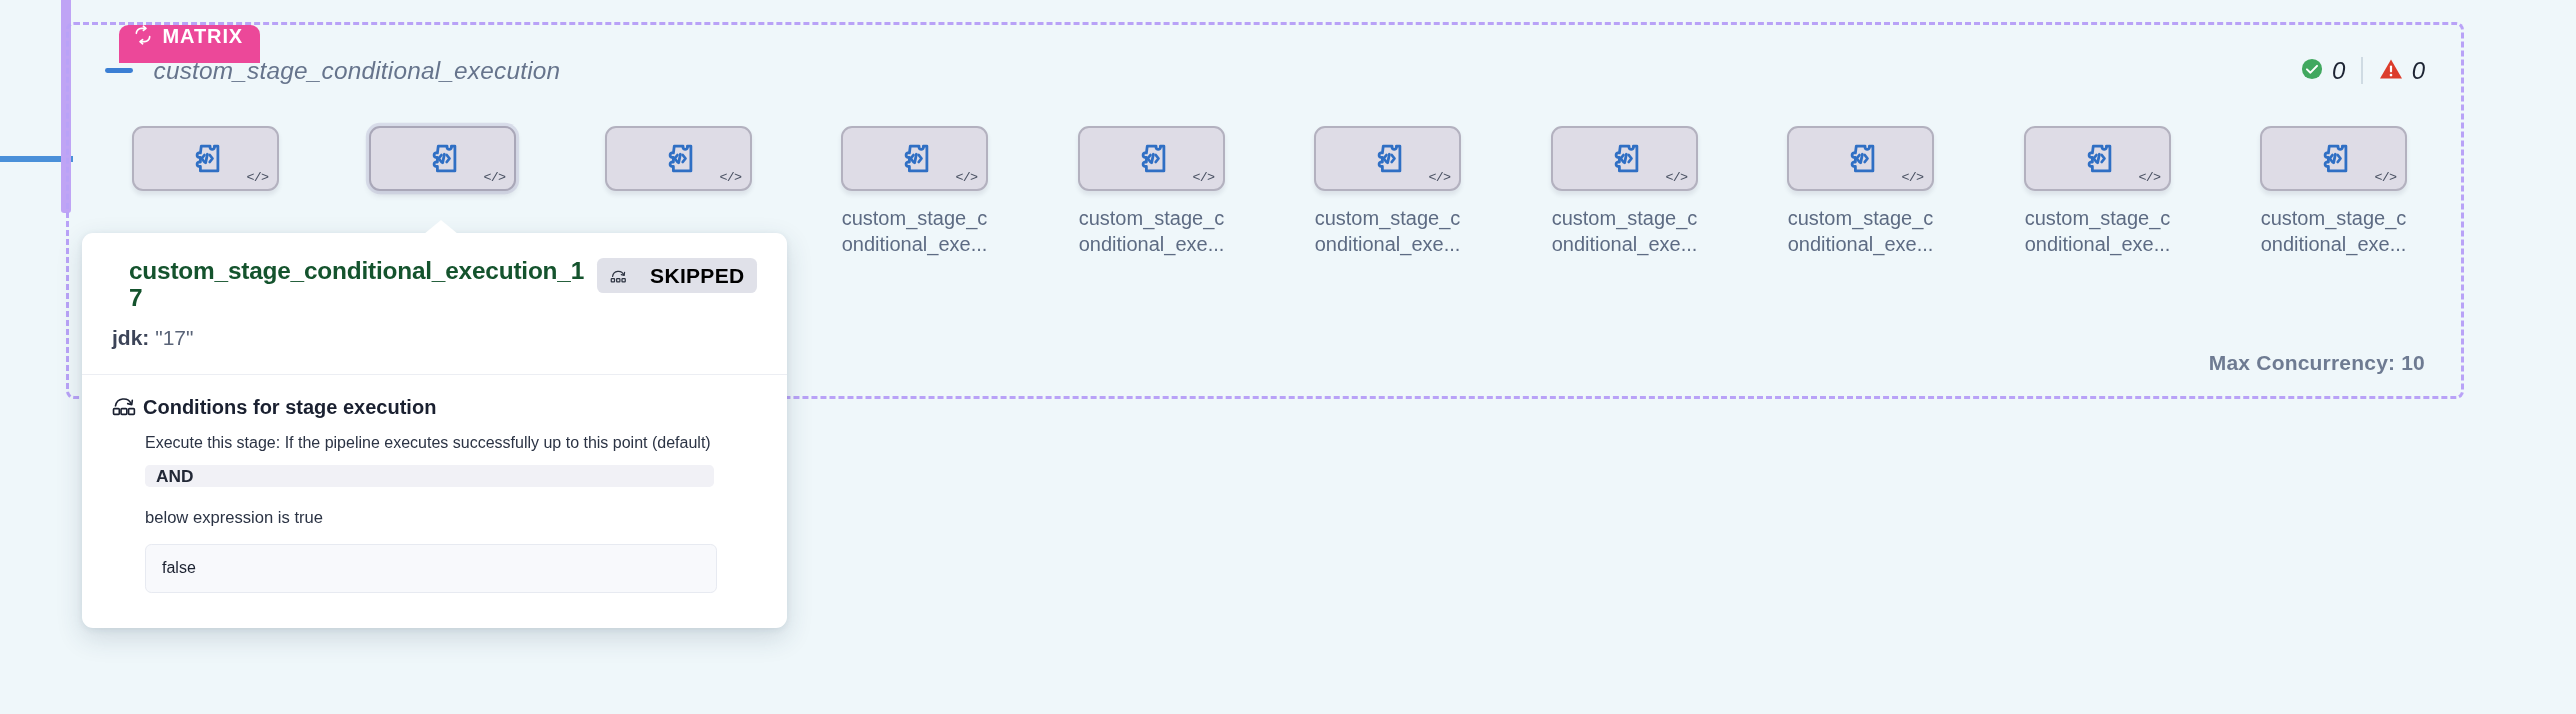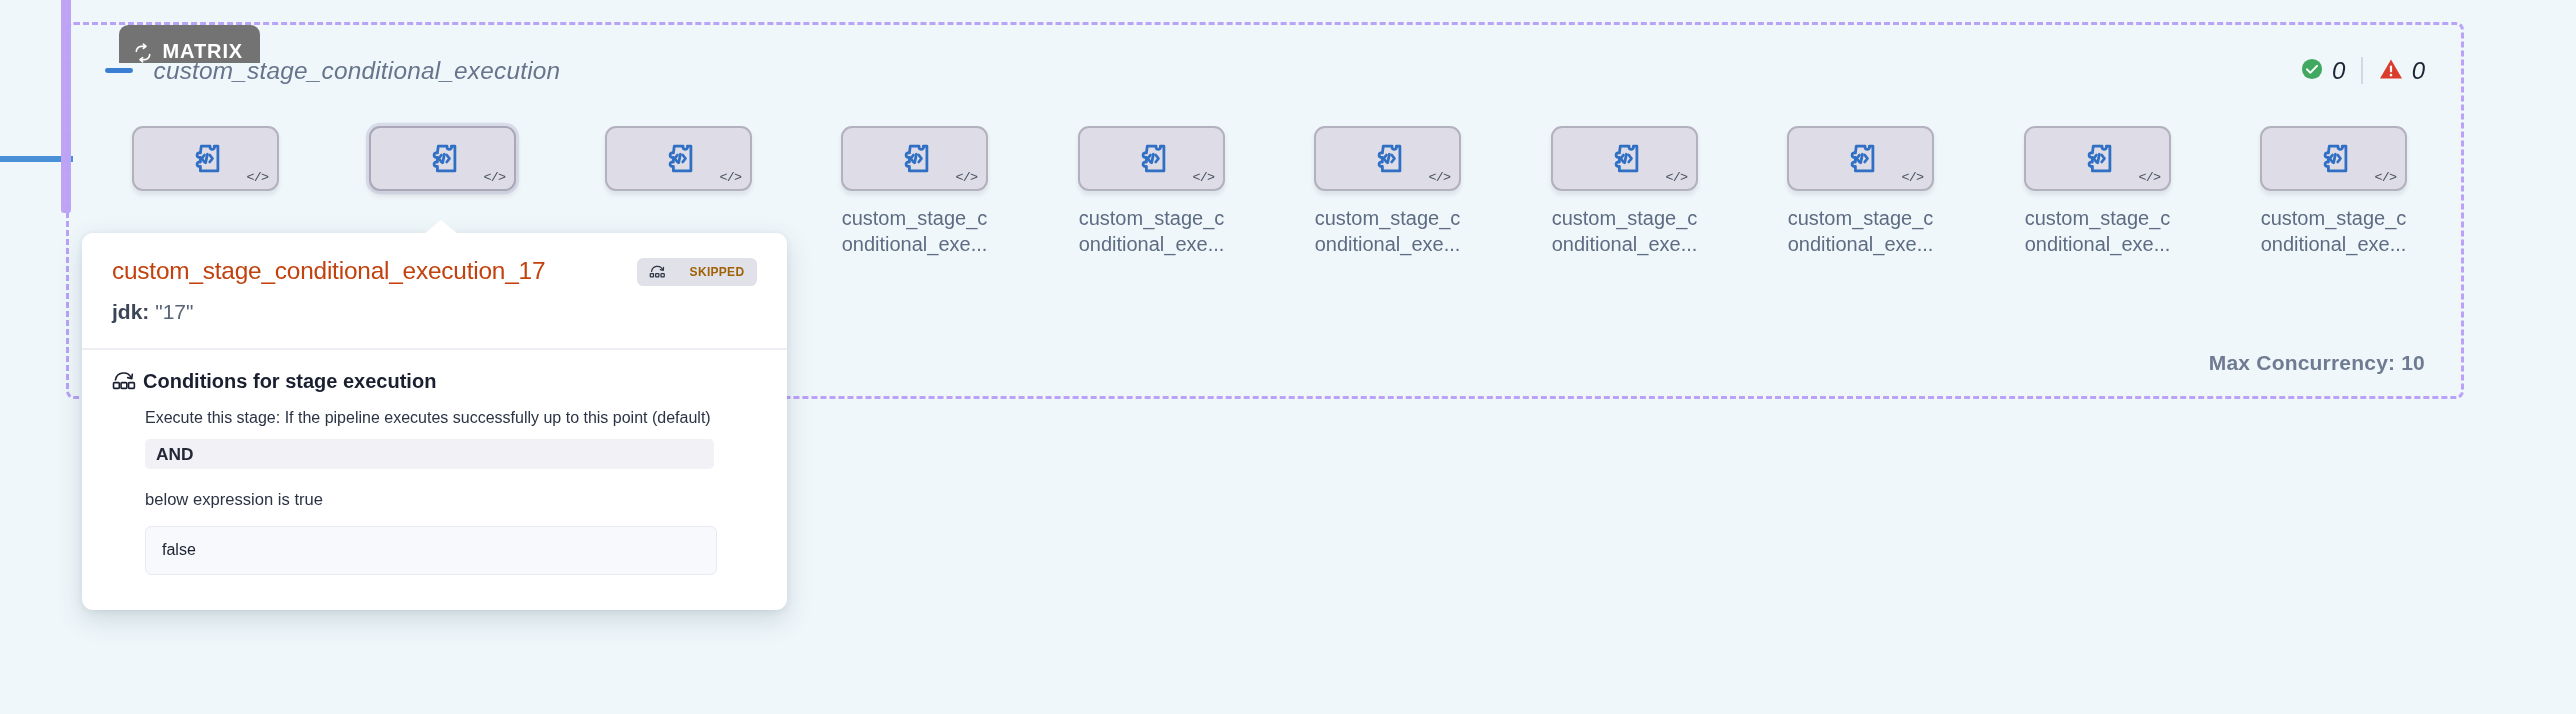--- a/index.html
+++ b/index.html
@@ -38,22 +38,22 @@
     width: 2398px; height: 377px;
     border: 3.2px dashed #b9a2f7;
     border-radius: 8px;
     background: transparent;
   }
   .matrix-badge {
     position: absolute;
     left: 50px; top: 0px;
     height: 38px;
     padding: 0 17.3px 0 14px;
-    display: flex; align-items: flex-end; gap: 9.5px;
-    background: #737373;
+    display: flex; align-items: flex-start; gap: 9.5px;
+    background: #ec4899;
     border-radius: 9.5px 9.5px 0 0;
     color: #ffffff;
     font-size: 20px;
     font-weight: 700;
     letter-spacing: 0.9px;
     z-index: 6;
   }
   .matrix-badge svg { display: block; }
 
   .group-header {
@@ -168,36 +168,37 @@
     border-bottom: 14px solid #ffffff;
   }
   .pop-top {
     padding: 25px 30px 24px 30px;
   }
   .pop-title-row {
     display: flex; align-items: flex-start;
   }
   .pop-title {
     font-size: 24.4px;
-    font-weight: 400;
-    color: #c2410c;
+    font-weight: 700;
+    color: #14532d;
     letter-spacing: -0.2px;
     line-height: 1.1;
     word-break: break-all;
+    margin-left: 17px;
   }
   .skipped-badge {
     margin-left: auto;
     flex: none;
     display: flex; align-items: center; gap: 23px;
     background: #e0e1e9;
     border-radius: 6.3px;
     padding: 5.5px 12.6px;
-    font-size: 12px;
+    font-size: 21px;
     font-weight: 700;
-    color: #a16207;
+    color: #000000;
     letter-spacing: 0.3px;
   }
   .pop-sub {
     margin-top: 14px;
     font-size: 21px;
     color: #5a6478;
   }
   .pop-sub b { color: #3c4458; font-weight: 700; }
 
   .pop-divider { height: 1.6px; background: #eceef3; }
@@ -213,21 +214,21 @@
   }
   .cond-desc {
     margin-top: 14px;
     padding-left: 33px;
     font-size: 16px;
     color: #2b3344;
     line-height: 1.3;
   }
   .cond-pill {
     margin: 11px 0 0 33px;
-    width: 569px; height: 30px;
+    width: 569px; height: 22px;
     background: #f1f1f6;
     border-radius: 4.7px;
     display: flex; align-items: center;
     padding: 0 11px;
     font-size: 17.3px;
     font-weight: 700;
     color: #222836;
   }
   .cond-note {
     margin: 20.5px 0 0 33px;

